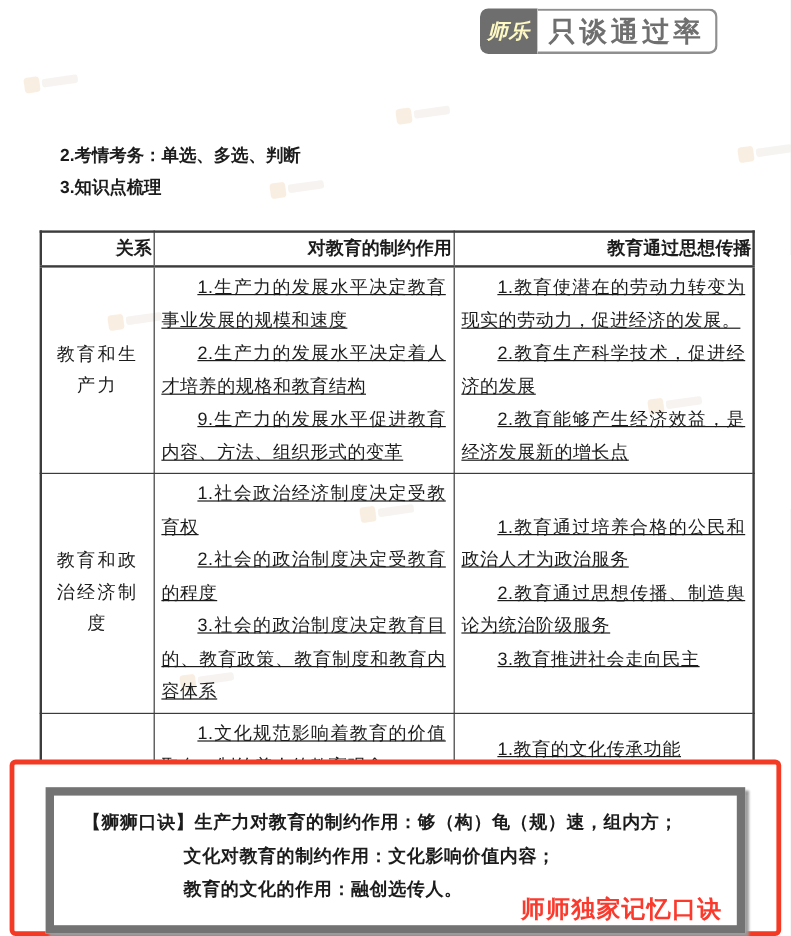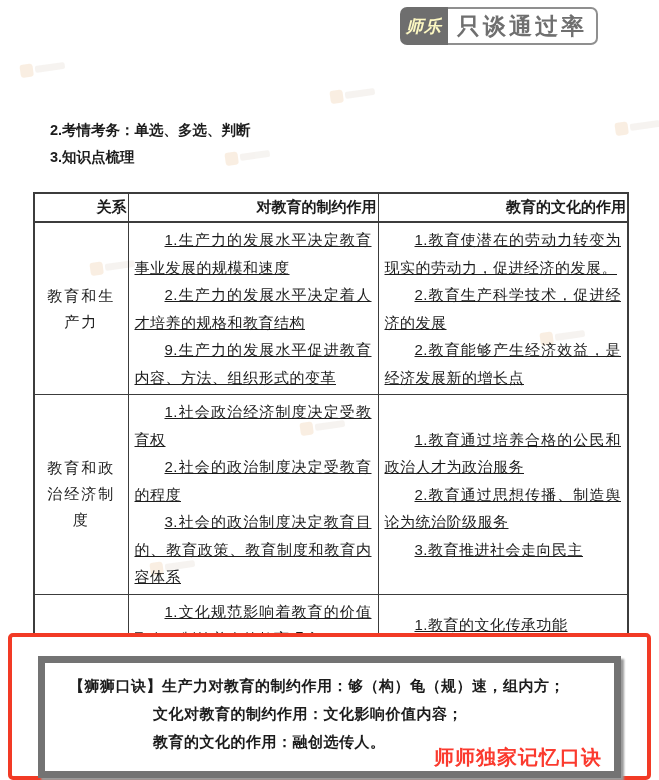--- a/index.html
+++ b/index.html
@@ -170,21 +170,21 @@
   <table class="kmap">
     <colgroup>
         <col class="c1">
         <col class="c2">
         <col class="c3">
       </colgroup>
     <tbody>
         <tr>
       <th>关系</th>
       <th>对教育的制约作用</th>
-      <th>教育的文化的作用</th>
+      <th>教育通过思想传播</th>
     </tr>
 
     <tr class="r1">
       <td class="rel">教育和生产力</td>
       <td class="body-cell">
         <p>1.生产力的发展水平决定教育事业发展的规模和速度</p>
         <p>2.生产力的发展水平决定着人才培养的规格和教育结构</p>
         <p>9.生产力的发展水平促进教育内容、方法、组织形式的变革</p>
       </td>
       <td class="body-cell">

